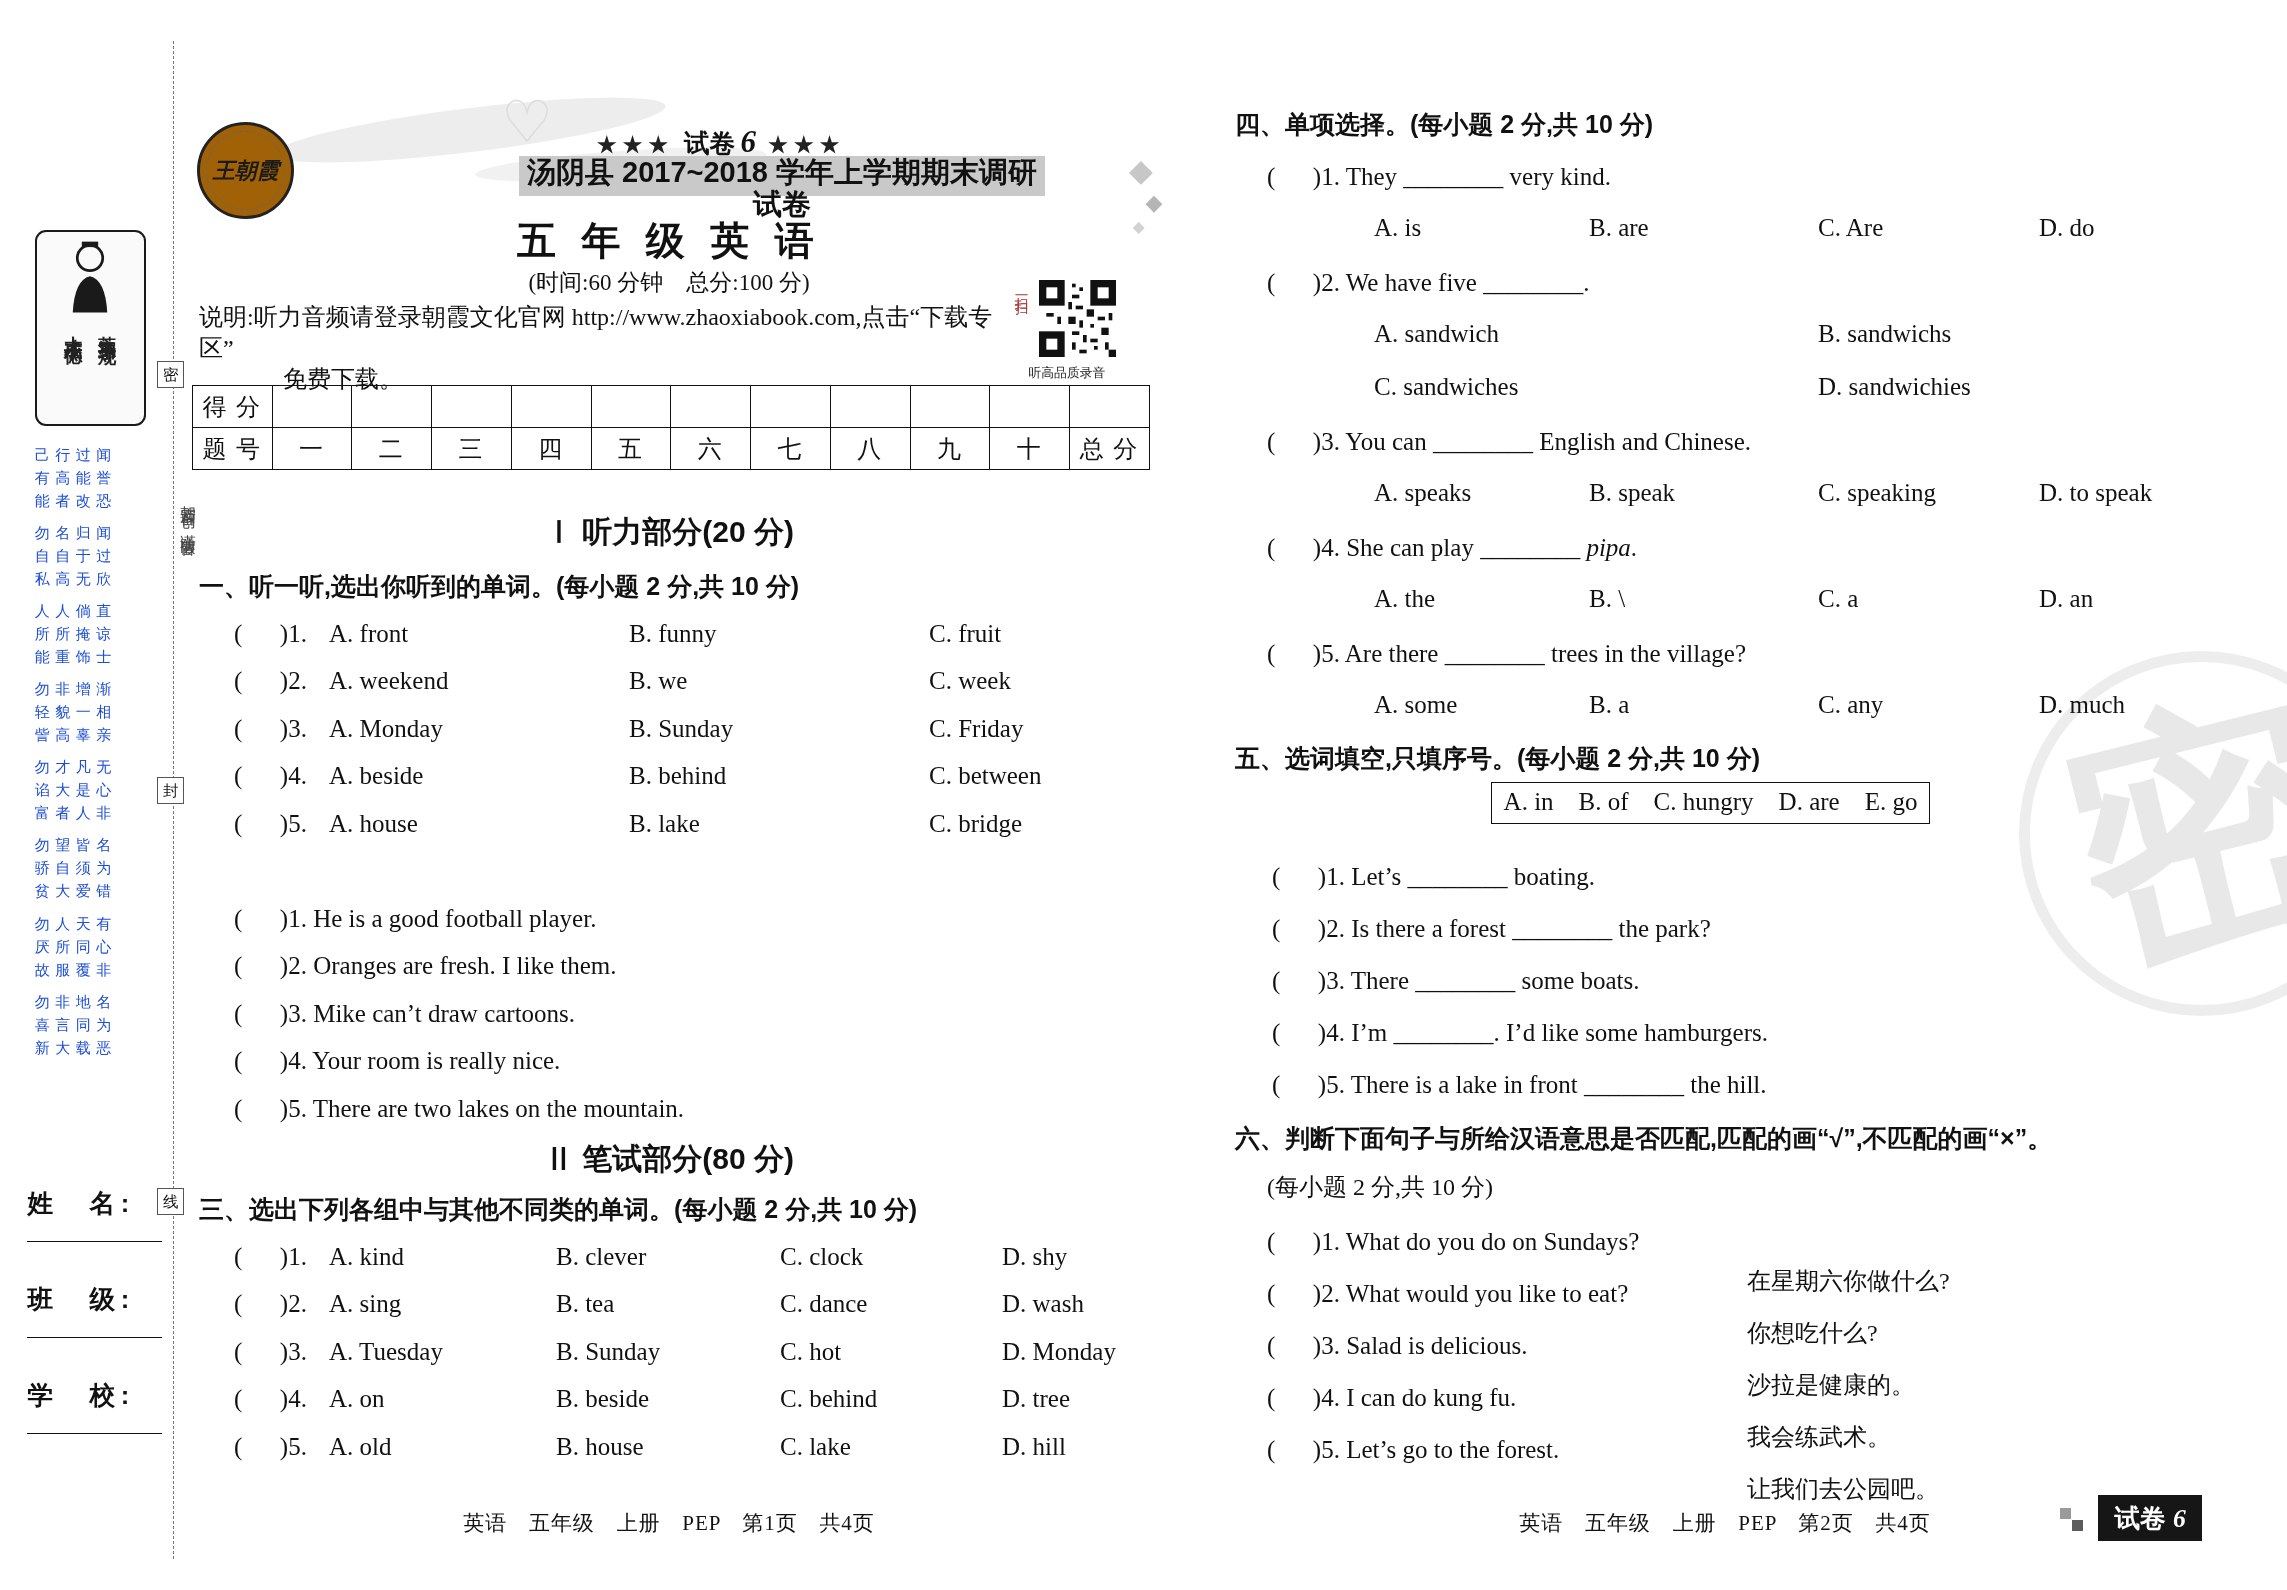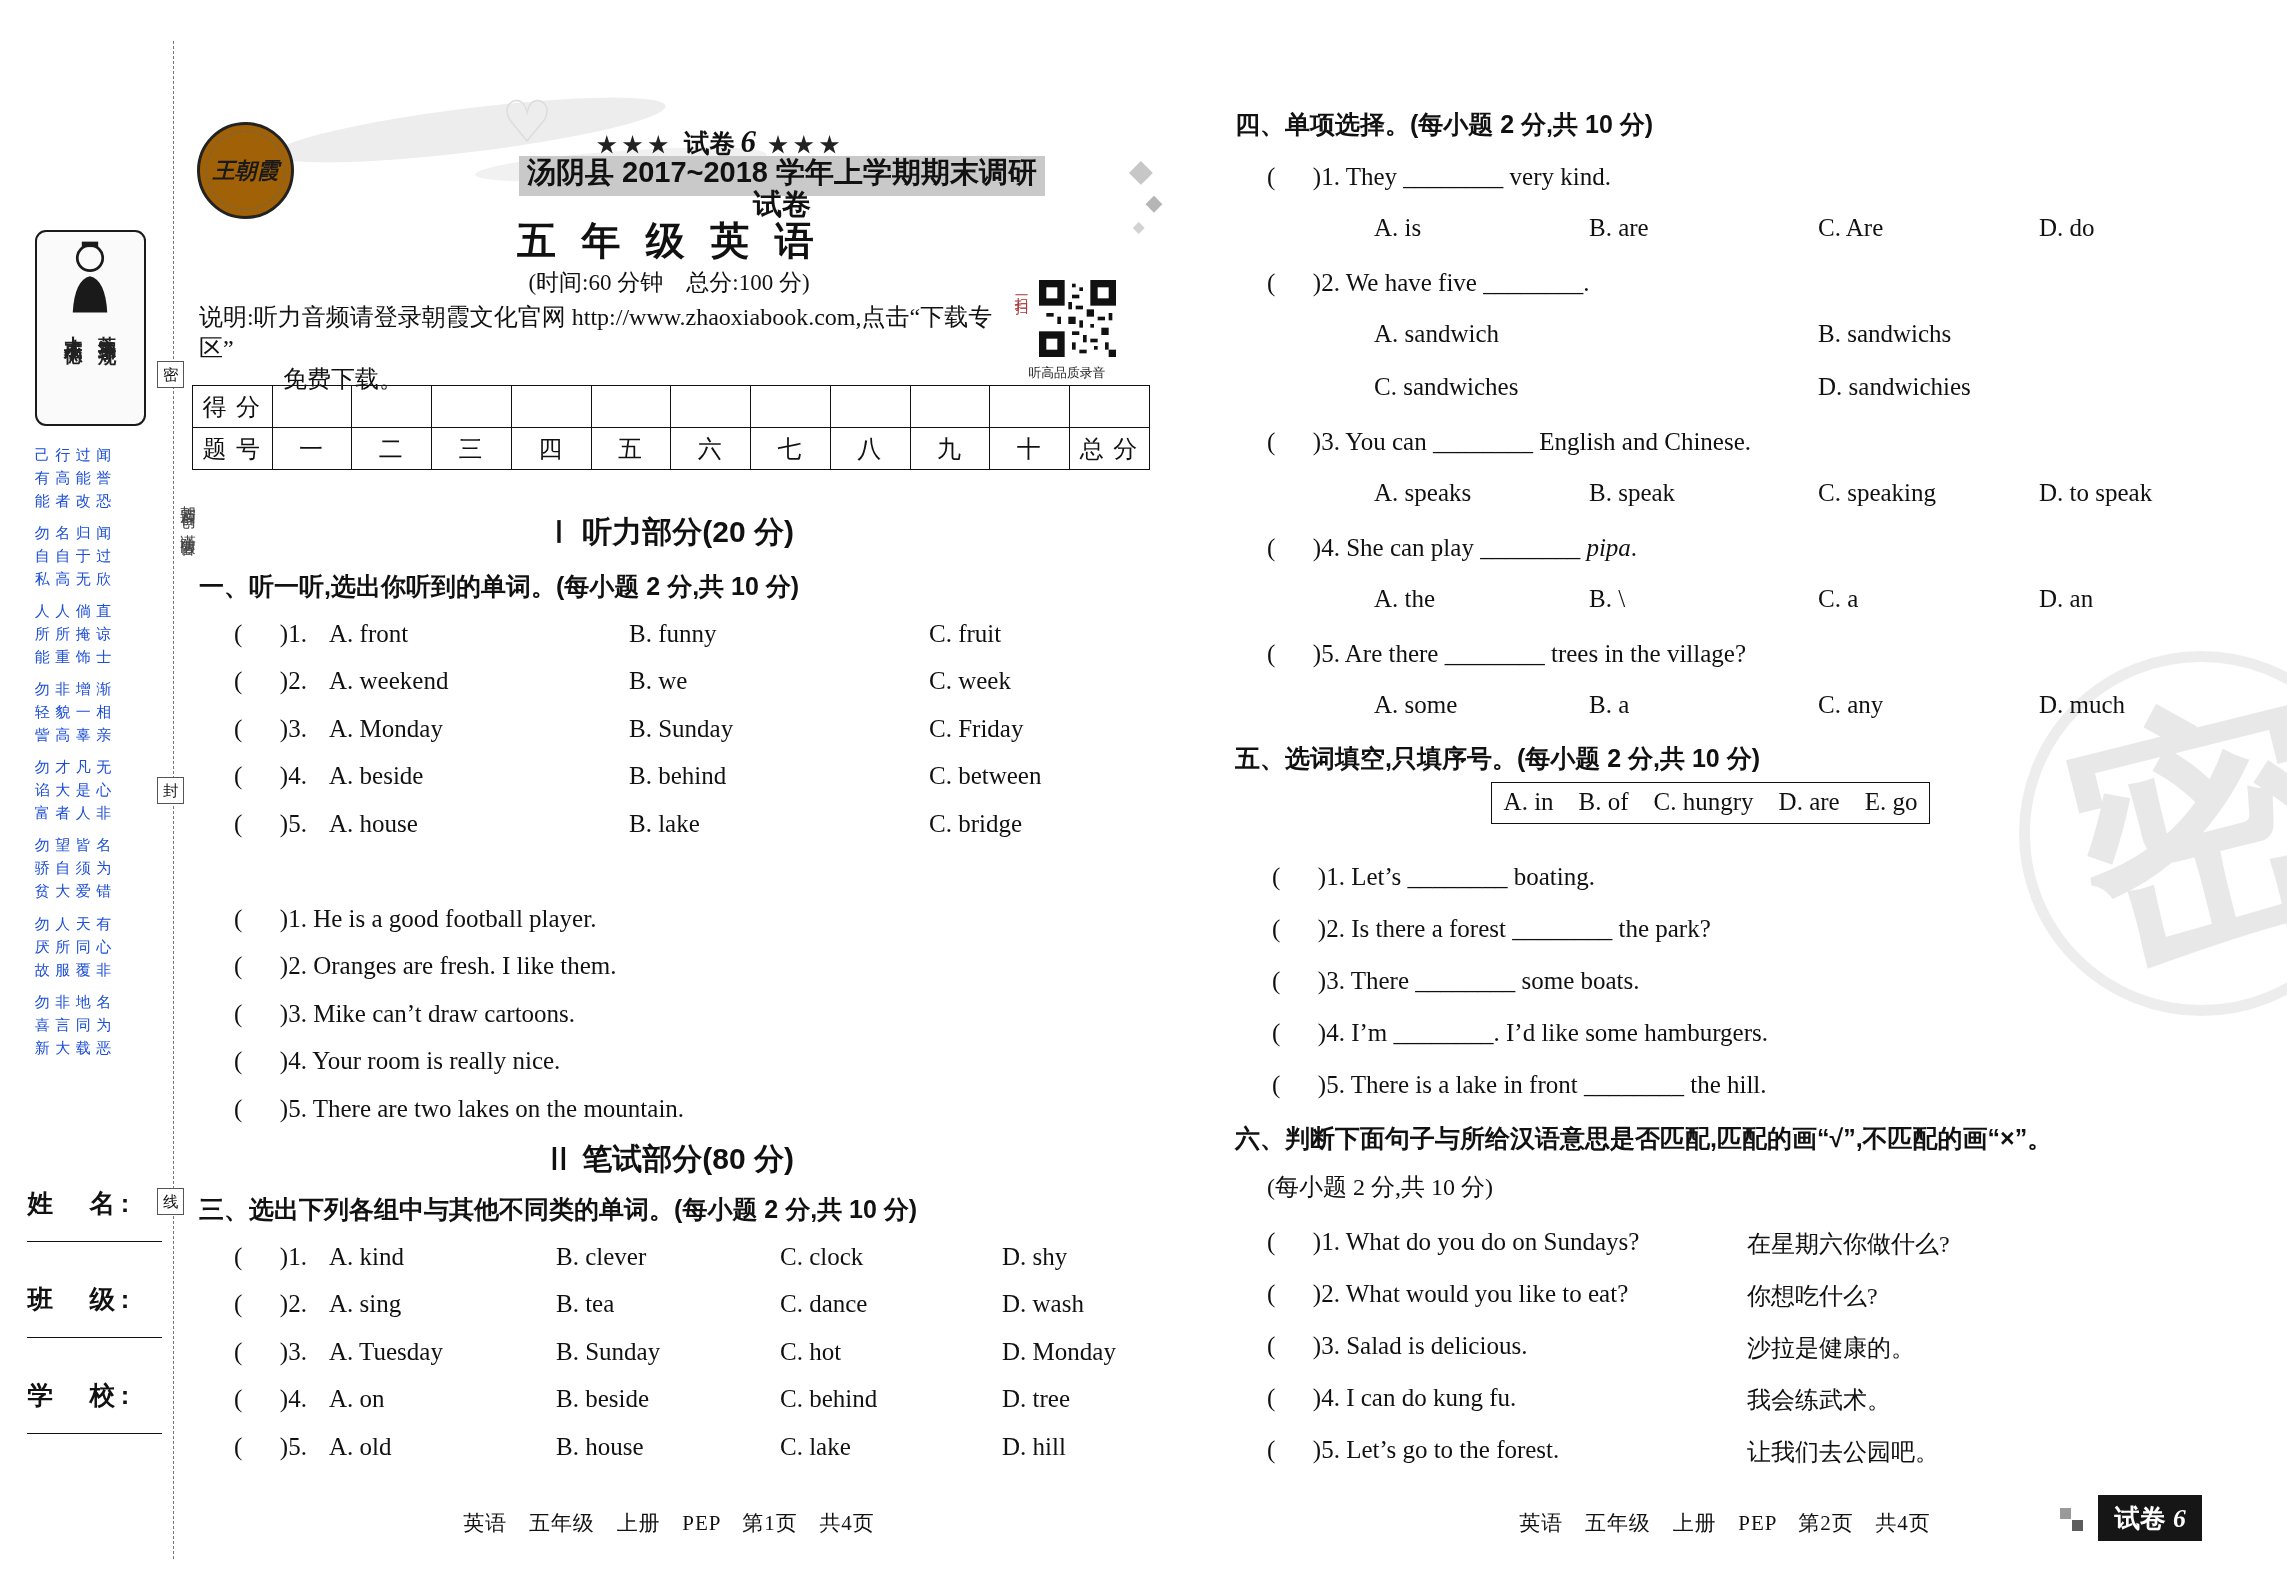--- a/index.html
+++ b/index.html
@@ -106,21 +106,21 @@
   .optrow4 { left:139px; display:grid; grid-template-columns:215px 229px 221px auto;
              font-size:25px; }
   .optrow2 { left:139px; display:grid; grid-template-columns:444px auto; font-size:25px; }
   .bankbox { left:256px; top:782px; width:439px; height:42px; border:1.8px solid #111;
              text-align:center; line-height:38px; font-size:25px; }
   .q5item { left:37px; font-size:25px; }
   .ptitle-r { left:0; font-size:25px; font-weight:bold;
               font-family:"Liberation Sans",sans-serif; }
   .subscore { left:32px; width:918px; text-align:left; font-size:24px; }
   .matchrow { left:32px; display:grid; grid-template-columns:480px auto; font-size:25px; }
-  .matchrow .zh { font-size:24px; }
+  .matchrow .zh { font-size:24px;margin-top:37px; }
   .footer-r { left:5.5px; width:969px; text-align:center; font-size:21px; letter-spacing:0.9px; }
 
   .corner-tag { left:2098px; top:1495px; background:#161616; color:#fff;
                 padding:5.5px 16.4px; font-size:25.6px; z-index:3; }
   .corner-tag .cl { font-weight:bold; font-family:"Liberation Sans",sans-serif; }
   .corner-tag .cn { font-style:italic; font-weight:bold; margin-left:7.3px; }
   .pix { width:11px; height:11px; z-index:3; }
 </style>
 </head>
 <body>

